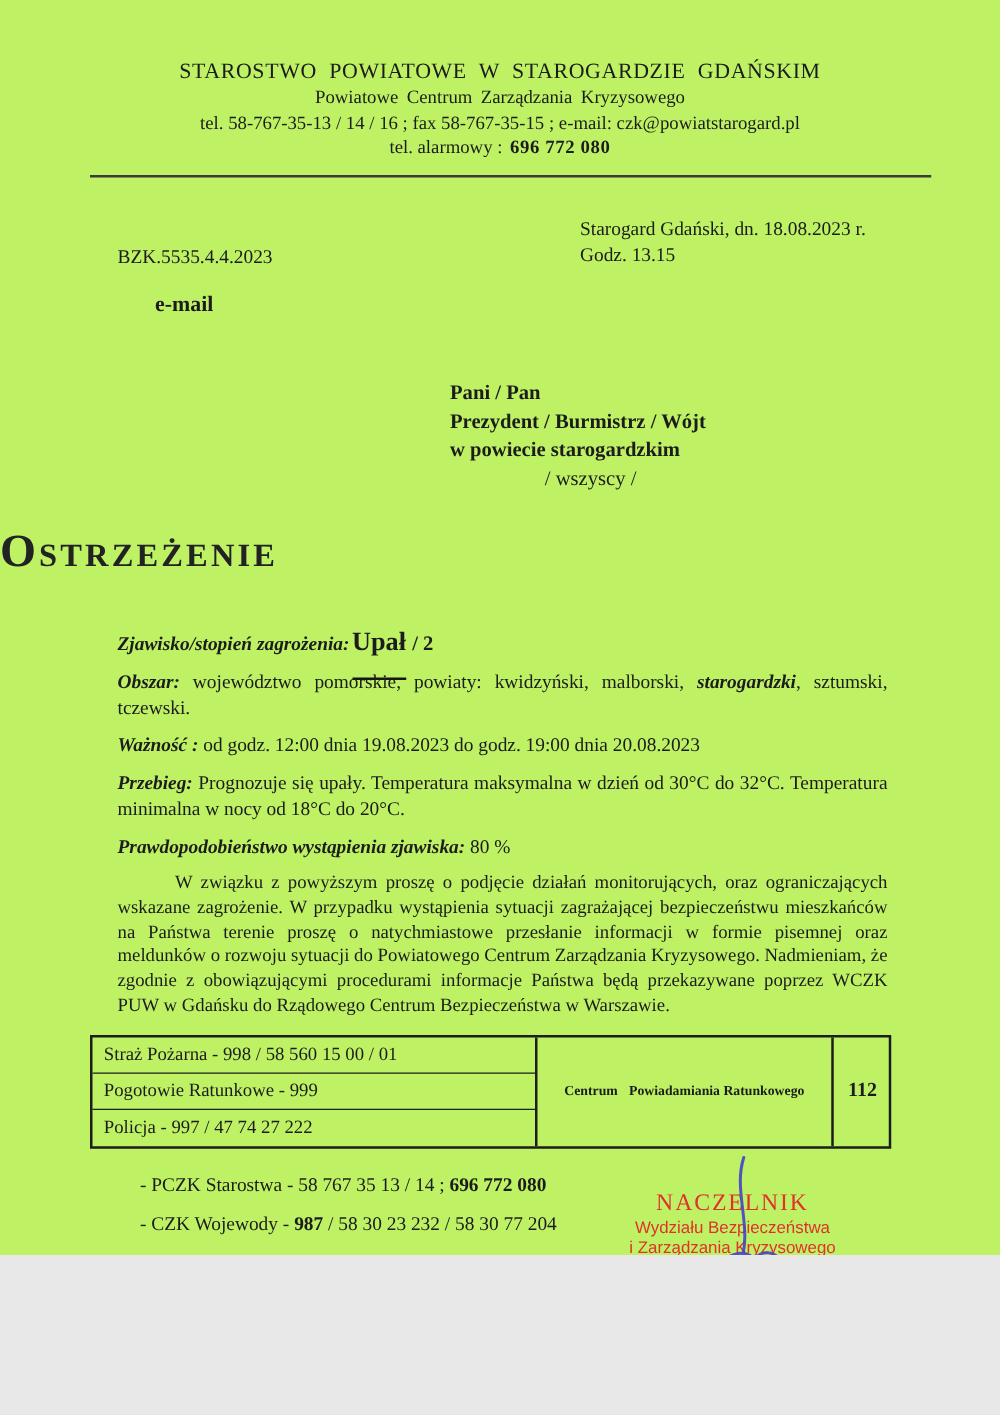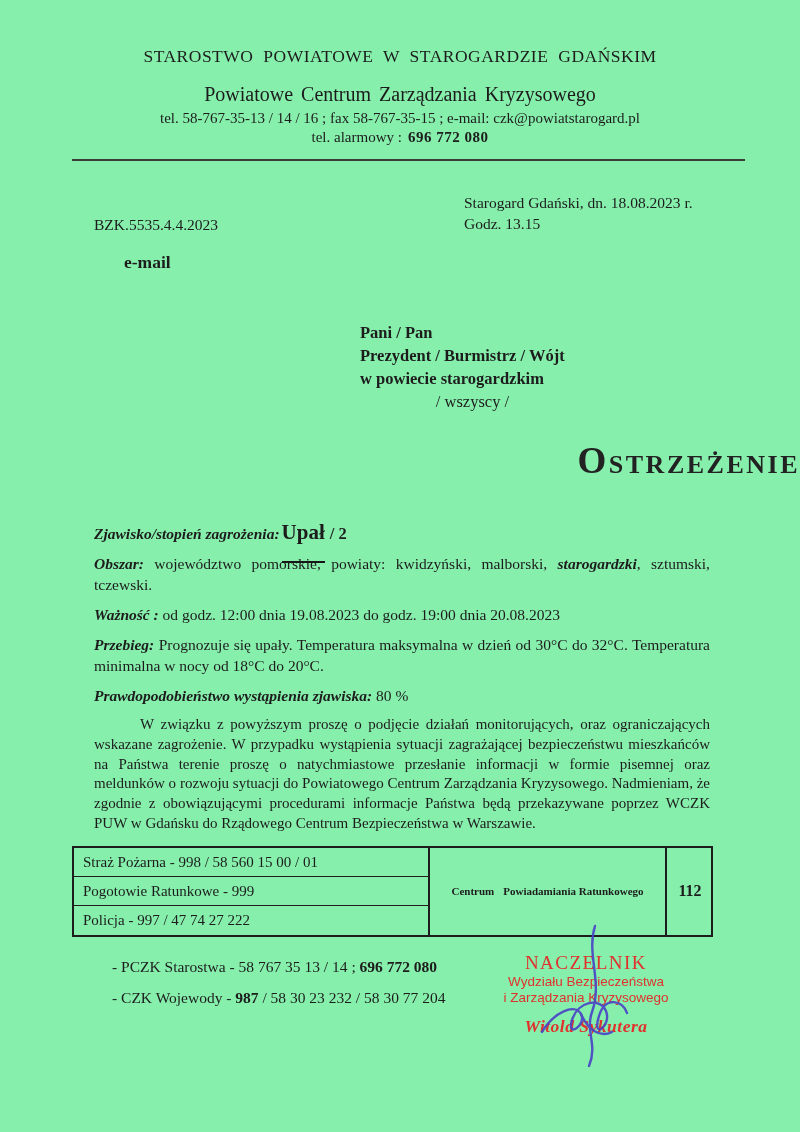--- a/index.html
+++ b/index.html
@@ -1,50 +1,50 @@
 <!DOCTYPE html>
 <html><head>
 <meta charset="utf-8">
 <style>
   * { margin: 0; padding: 0; box-sizing: border-box; }
   html, body { background: #e8e8e8; }
   .page {
     position: relative;
     width: 800px;
-    height: 1132px;
+    height: 1004px;
     margin: 0 auto;
-    background: #86efac;
+    background: #bef264;
     font-family: "Liberation Serif", serif;
     color: #1c1c1c;
     overflow: hidden;
   }
   
   .letterhead { padding-top: 46px; text-align: center; }
   .lh-org  { font-size: 17.5px; word-spacing: 5px; letter-spacing: 0.5px; }
-  .lh-dept { font-size: 20px; margin-top: 16px; word-spacing: 3px; }
+  .lh-dept { font-size: 15px; margin-top: 3px; word-spacing: 3px; }
   .lh-tel  { font-size: 15px; margin-top: 4px; }
   .lh-alarm{ font-size: 15px; margin-top: 2px; }
   .lh-alarm b { margin-left: 6px; letter-spacing: 0.5px; }
   .rule { margin: 13px 55px 0 72px; border: 0; border-top: 2px solid #3a3a3a; }
 
   
   .ref-row {
     display: flex; justify-content: space-between;
     margin: 31px 92px 0 94px; font-size: 15.5px; align-items: flex-end;
   }
   .ref-right { width: 244px; line-height: 21px; }
   .channel { margin: 18px 0 0 124px; font-weight: bold; font-size: 17.5px; }
 
   
   .addressee { margin: 48px 0 0 360px; width: 225px; font-size: 16.5px; font-weight: bold; line-height: 23px; }
   .addr-all  { font-weight: normal; text-align: center; }
 
   
   .doc-title {
-    margin-top: 26px; text-align: right;
+    margin-top: 26px; text-align: left;
     font-variant: small-caps; font-weight: bold;
     font-size: 37px; letter-spacing: 2.5px; color: #222;
   }
 
   
   .content { margin: 40px 90px 0 94px; font-size: 15.5px; }
   .sec { margin-bottom: 9px; text-align: justify; line-height: 21px; }
   .lbl { font-weight: bold; font-style: italic; }
   .phen-value {
     font-weight: bold; font-size: 21px;

